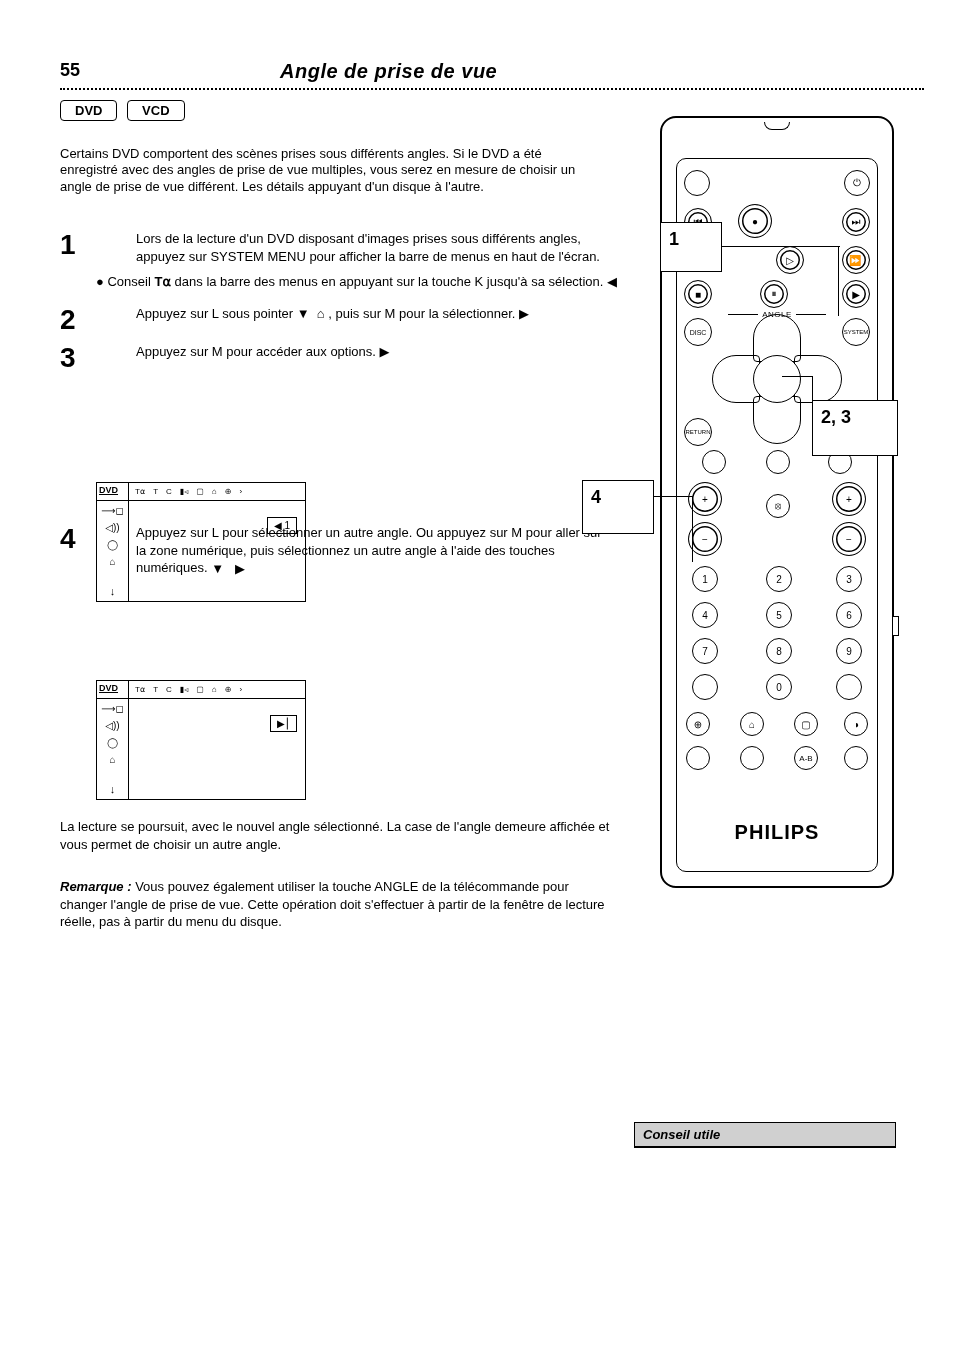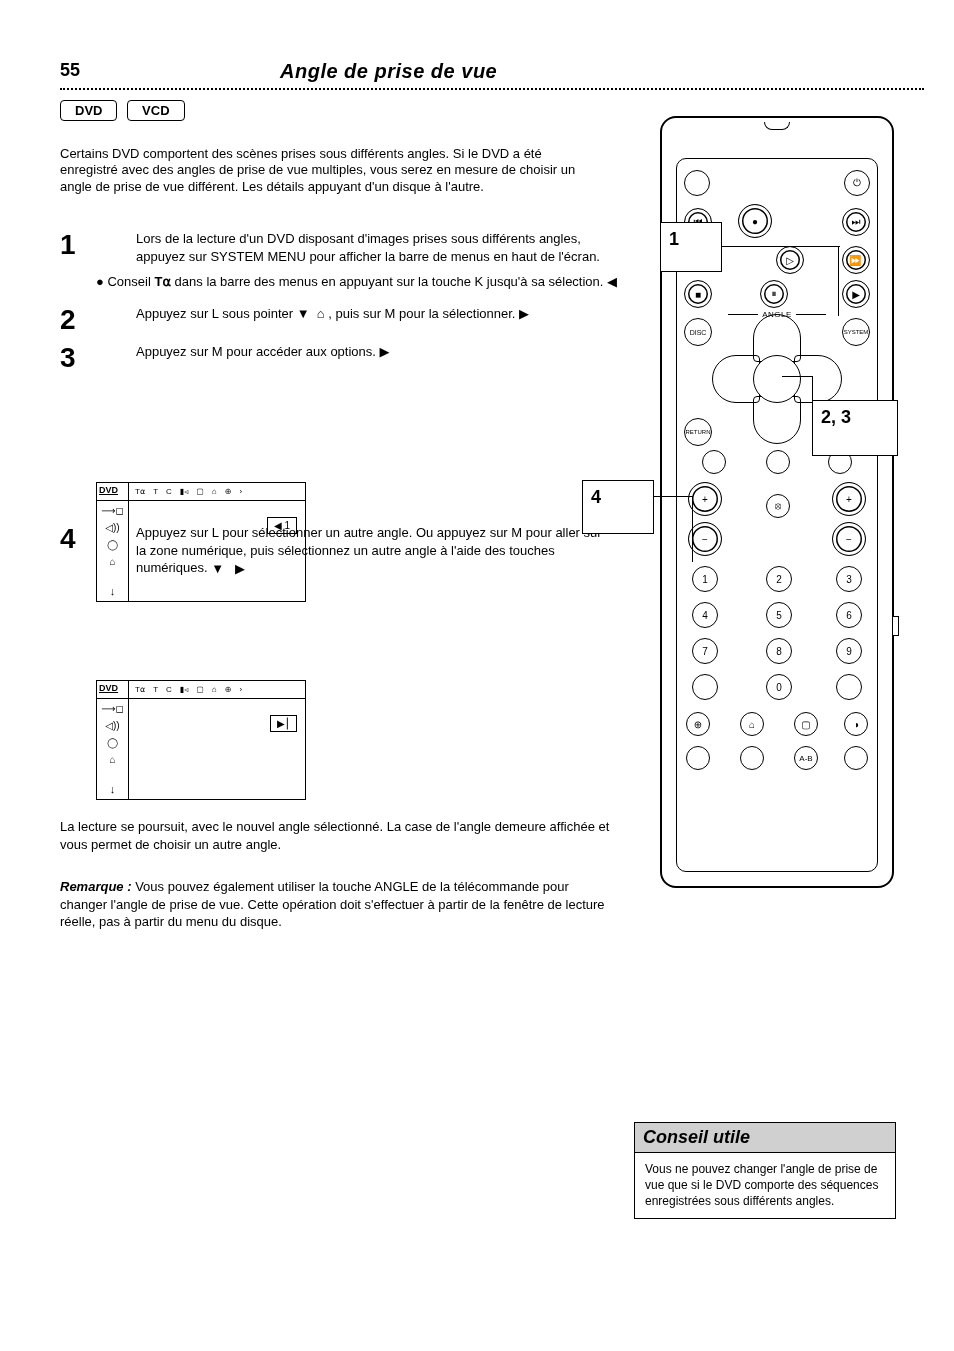--- a/index.html
+++ b/index.html
@@ -301,21 +301,21 @@
     top: 1122px;
     width: 262px;
     border: 1px solid #000;
   }
   .tiphead {
     background: #d0d0d0;
     border-bottom: 1px solid #000;
     padding: 4px 8px;
     font-weight: bold;
     font-style: italic;
-    font-size: 18px;
+    font-size: 13px;
   }
   .tipbody {
     padding: 8px 10px;
     font-size: 12px;
     line-height: 1.35;
   }
 
   .tri { display: inline-block; }
   .tri-right::before { content: "▶"; }
   .tri-left::before  { content: "◀"; }
@@ -503,20 +503,21 @@
   <div class="btn" style="top:594px; left:24px; width:24px; height:24px;">⊕</div>
   <div class="btn" style="top:594px; left:78px; width:24px; height:24px;">⌂</div>
   <div class="btn" style="top:594px; left:132px; width:24px; height:24px;">▢</div>
   <div class="btn" style="top:594px; right:24px; width:24px; height:24px;">◑</div>
 
   <div class="btn" style="top:628px; left:24px; width:24px; height:24px;"></div>
   <div class="btn" style="top:628px; left:78px; width:24px; height:24px;"></div>
   <div class="btn" style="top:628px; left:132px; width:24px; height:24px; font-size:8px;">A-B</div>
   <div class="btn" style="top:628px; right:24px; width:24px; height:24px;"></div>
 
+  <div class="brand">PHILIPS</div>
 </div>
 
 <div class="callout" style="top:222px; left:660px; width:62px; height:50px;">
   <span class="cnum">1</span>
 </div>
 <div class="callout-line" style="top:246px; left:722px; width:118px; height:1px;"></div>
 <div class="callout-line" style="top:246px; left:838px; width:1px; height:70px;"></div>
 
 <div class="callout" style="top:400px; left:812px; width:86px; height:56px;">
   <span class="cnum">2, 3</span>
@@ -525,14 +526,13 @@
 <div class="callout-line" style="top:376px; left:782px; width:30px; height:1px;"></div>
 
 <div class="callout" style="top:480px; left:582px; width:72px; height:54px;">
   <span class="cnum">4</span>
 </div>
 <div class="callout-line" style="top:496px; left:654px; width:38px; height:1px;"></div>
 <div class="callout-line" style="top:496px; left:692px; width:1px; height:66px;"></div>
 
 <div class="tipbox">
   <div class="tiphead">Conseil utile</div>
-  <div class="tipbody">Vous ne pouvez changer l'angle de prise de vue que si le DVD comporte des séquences enregistrées sous différents angles.</div>
 </div>
 
 </body></html>

